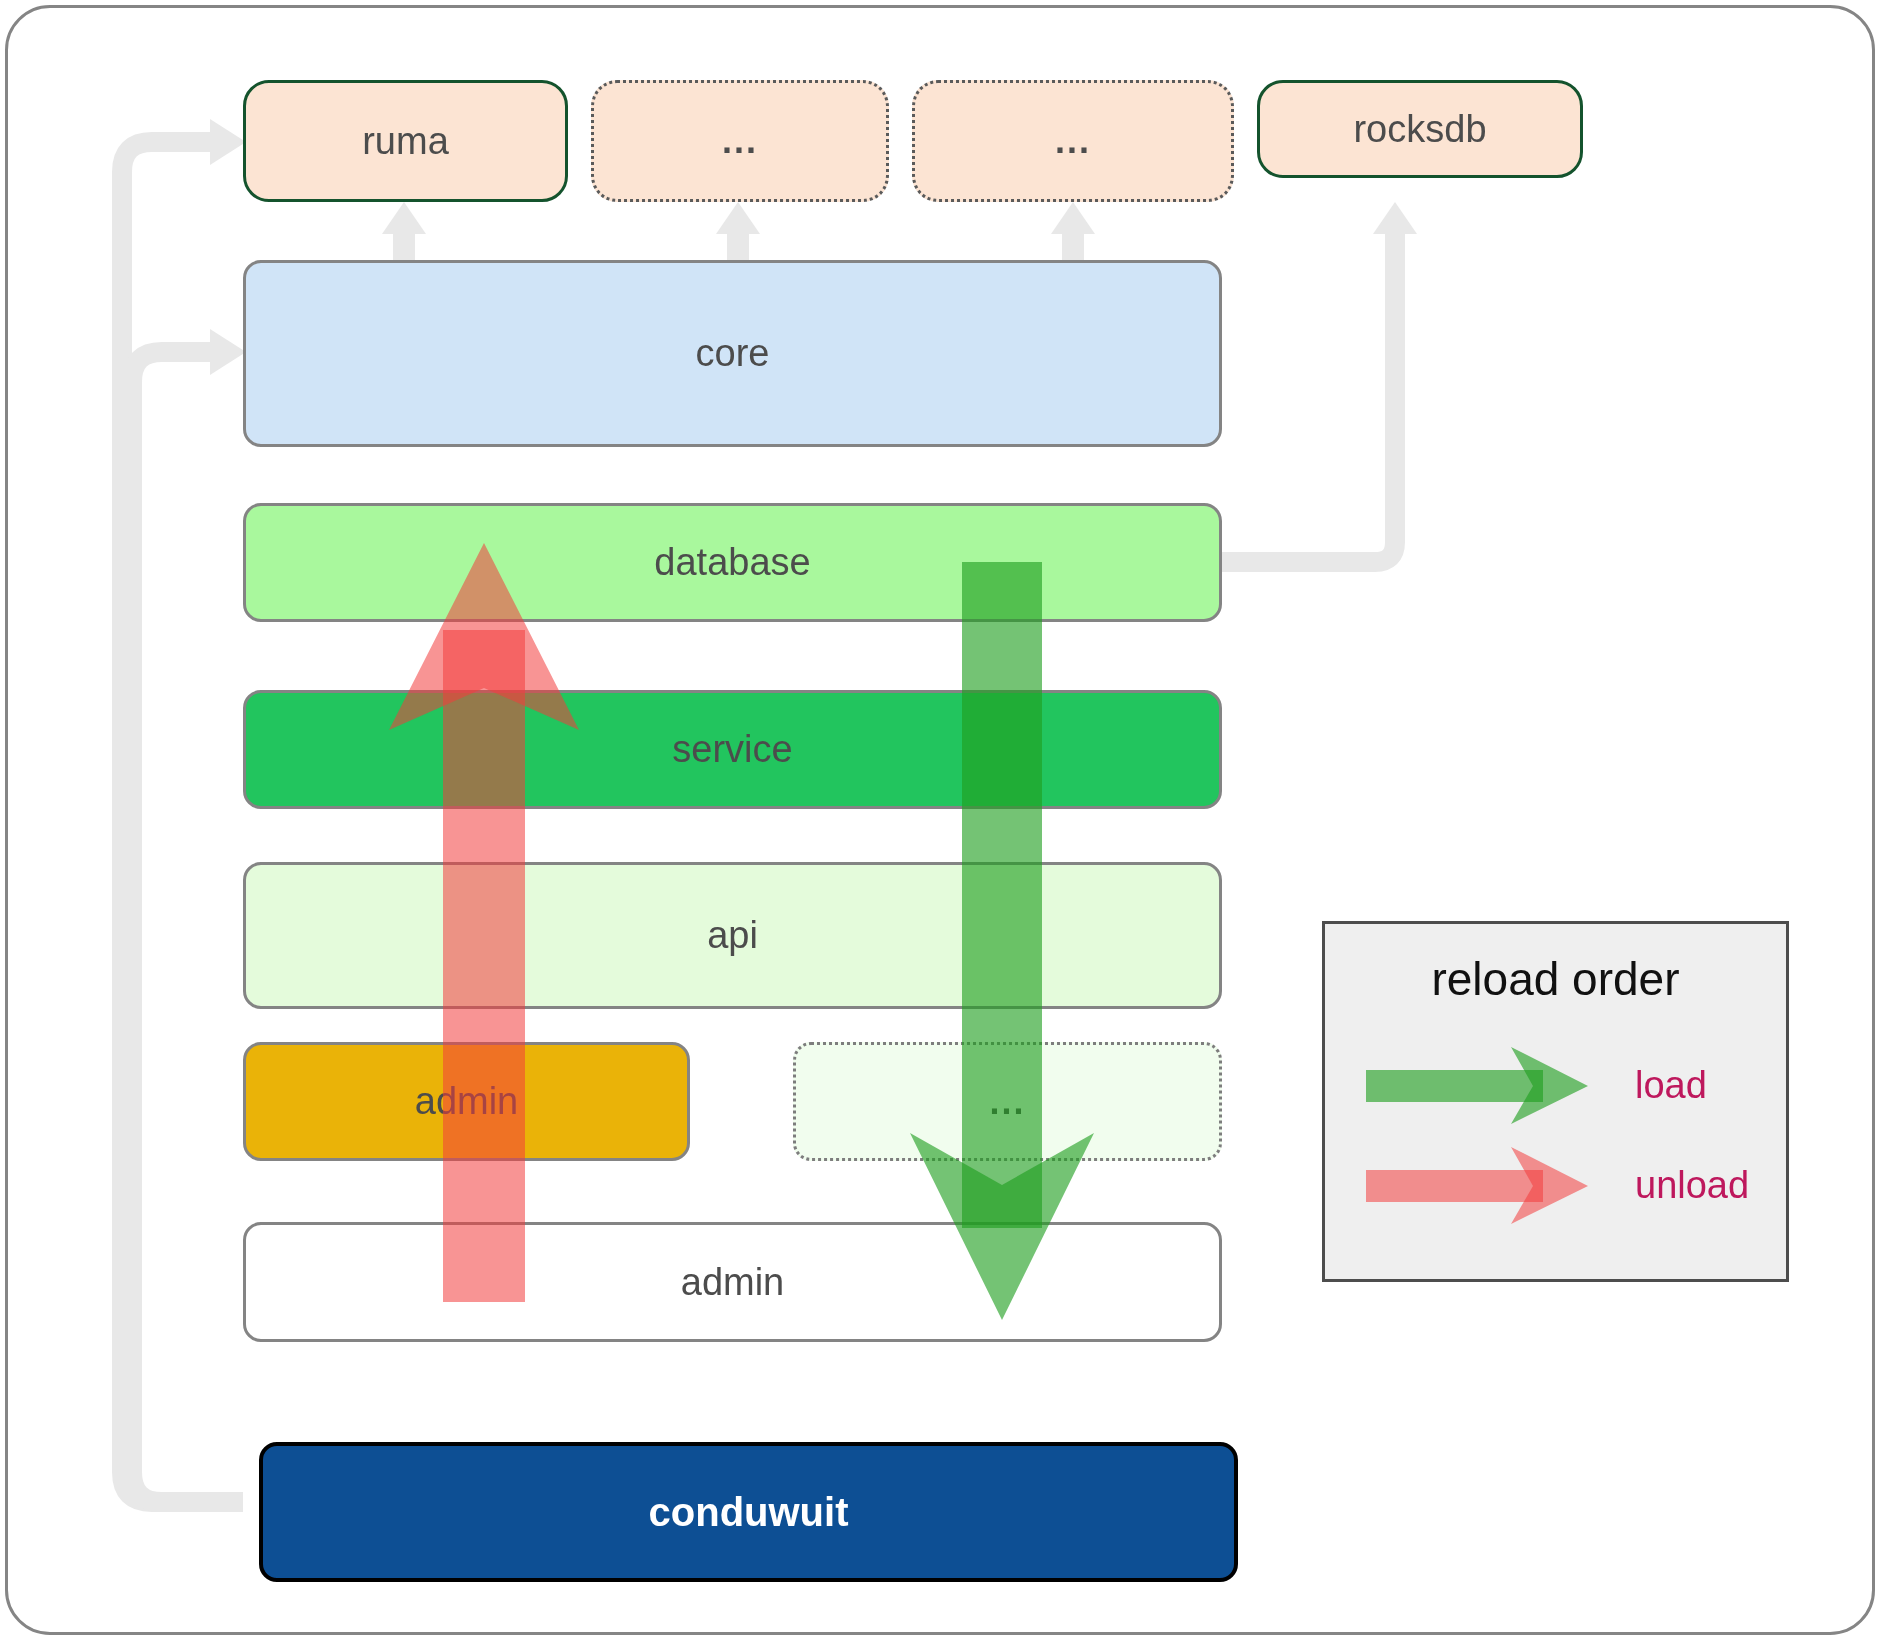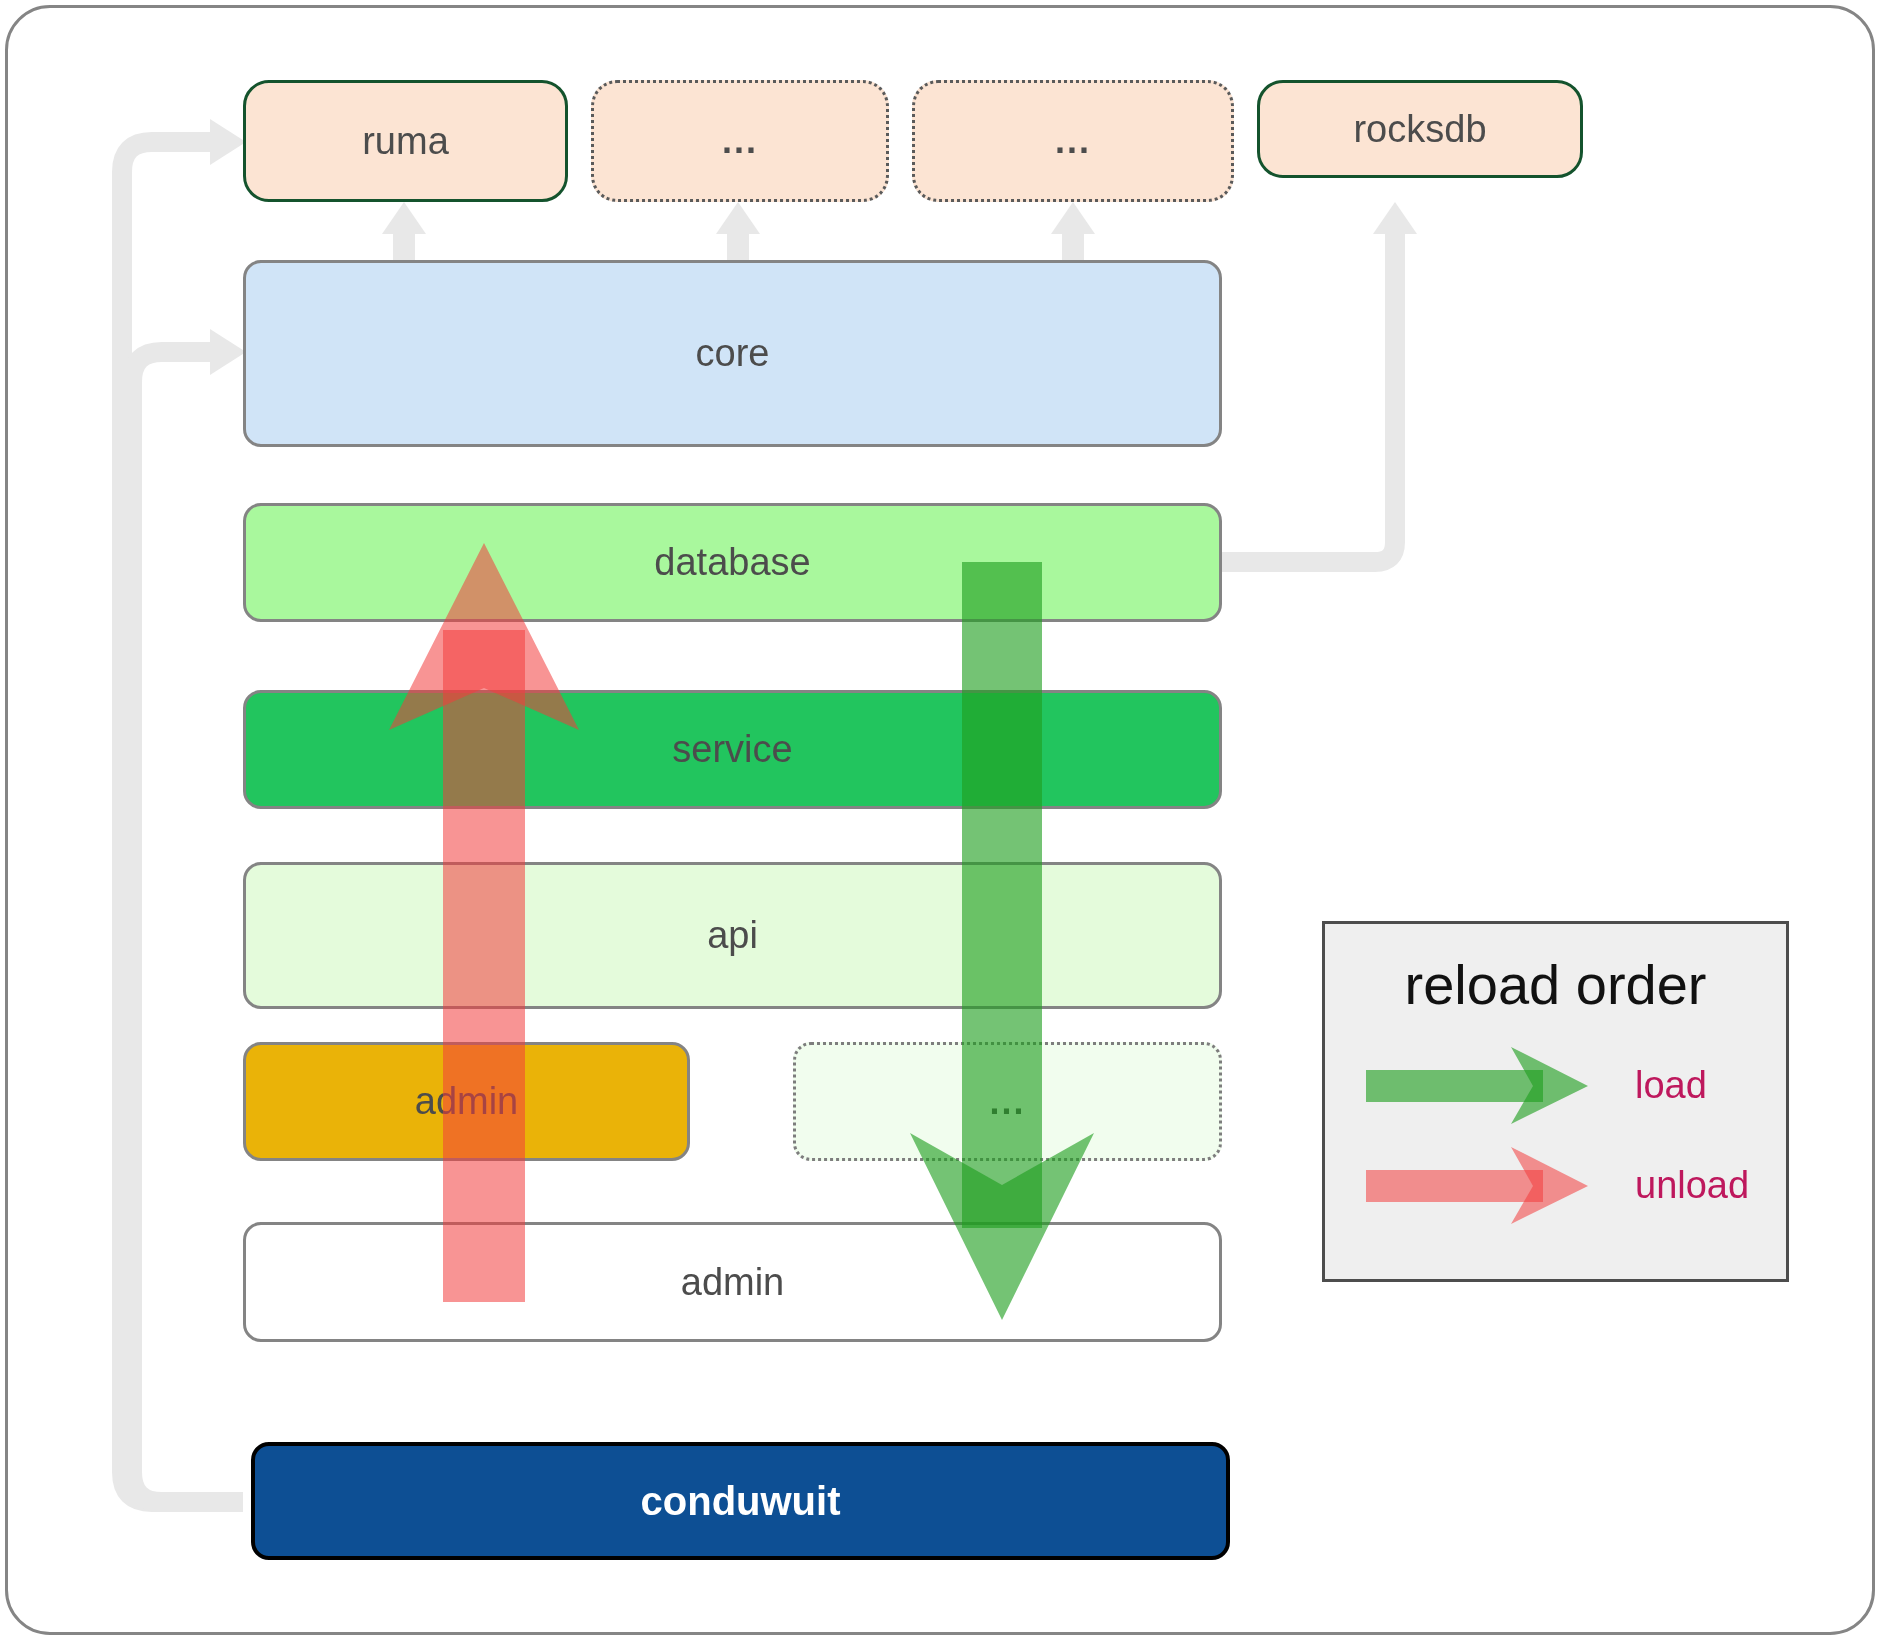--- a/index.html
+++ b/index.html
@@ -20,21 +20,21 @@
   .fill-api{background:#e4fbdb;}
   .fill-admin{background:#eab308;text-align:right;}
   .fill-more{background:#f1fdee;}
   .fill-router{background:#ffffff;}
   .conduwuit{background:#0d4f94;border:4px solid #000000;border-radius:18px;
              color:#ffffff;font-weight:600;font-size:40px;}
   .dots{font-weight:700;font-size:36px;letter-spacing:2px;}
   .legend{position:absolute;left:1322px;top:921px;width:467px;height:361px;box-sizing:border-box;
           background:#efefef;border:3px solid #4d4d4d;}
   .legend-title{position:absolute;left:0;top:28px;width:100%;text-align:center;
-                font-size:56px;color:#111111;}
+                font-size:46px;color:#111111;}
   .legend-label{position:absolute;left:310px;font-size:38px;color:#be185d;}
   .legend-label.load{top:140px;}
   .legend-label.unload{top:240px;}
 </style>
 </head>
 <body>
 
 <div class="frame"></div>
 
 <svg class="layer" viewBox="0 0 1883 1643">
@@ -88,21 +88,21 @@
   <span>admin</span>
 </div>
 <div class="box row dotted fill-more" style="left:793px;top:1042px;width:429px;height:119px;">
   <span class="dots">...</span>
 </div>
 
 <div class="box row fill-router" style="left:243px;top:1222px;width:979px;height:120px;">
   <span>admin</span>
 </div>
 
-<div class="box conduwuit" style="left:251px;top:1442px;width:979px;height:118px;">
+<div class="box conduwuit" style="left:259px;top:1442px;width:979px;height:140px;">
   <span>conduwuit</span>
 </div>
 
 <svg class="layer" viewBox="0 0 1883 1643">
   <g fill="#f23c3c" fill-opacity="0.55">
     <rect x="443" y="630" width="82" height="672"></rect>
     <polygon points="484,543 579,730 484,688 389,730"></polygon>
   </g>
   <g fill="#1f9e1f" fill-opacity="0.62">
     <rect x="962" y="562" width="80" height="666"></rect>

